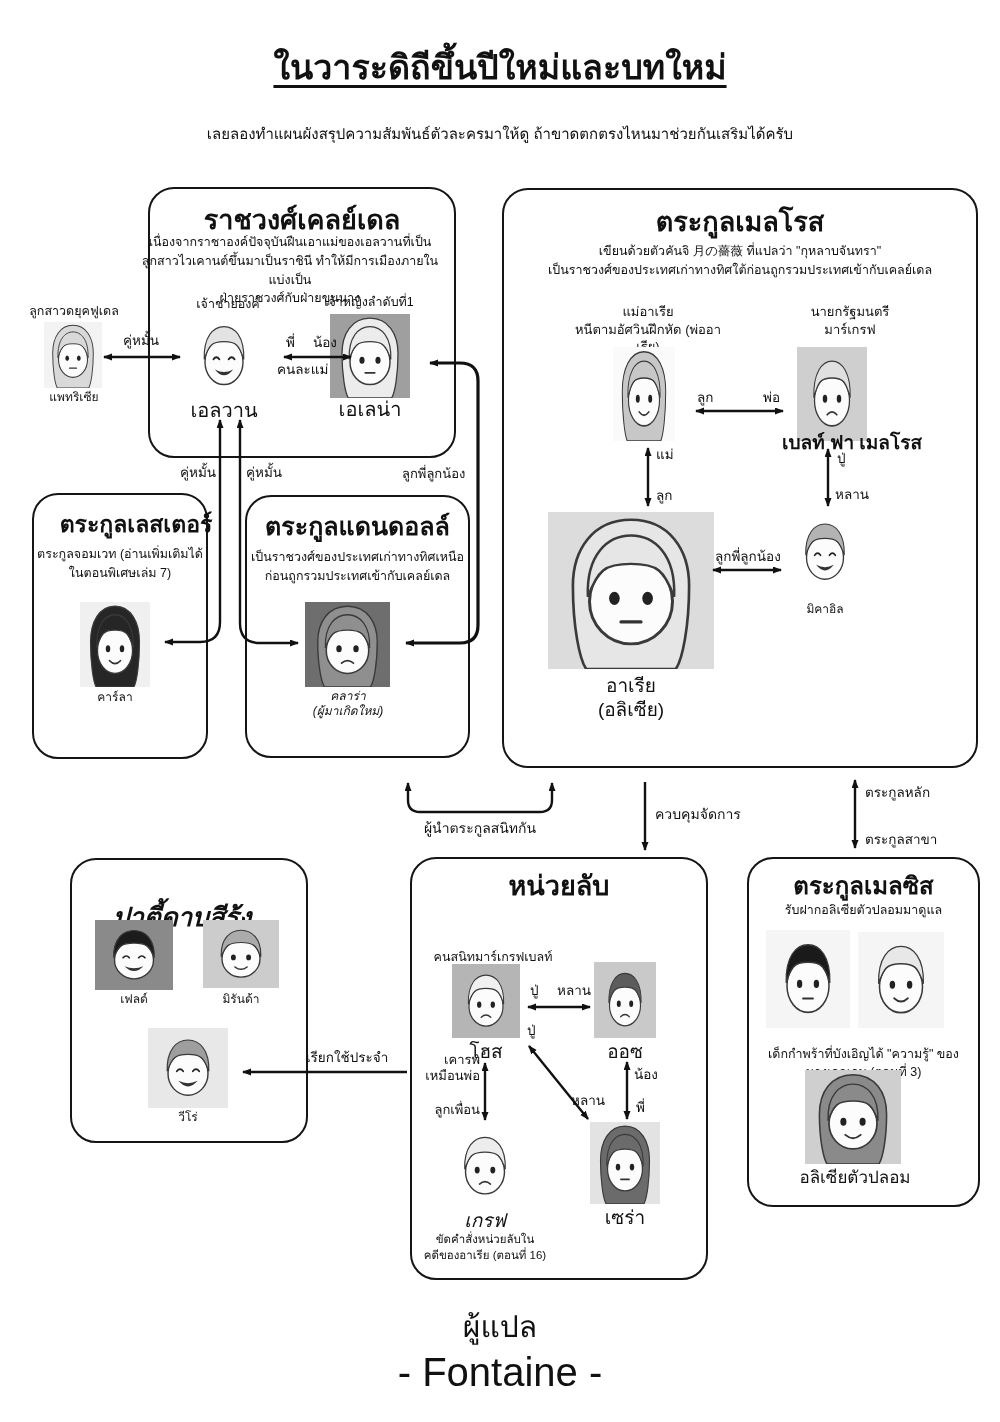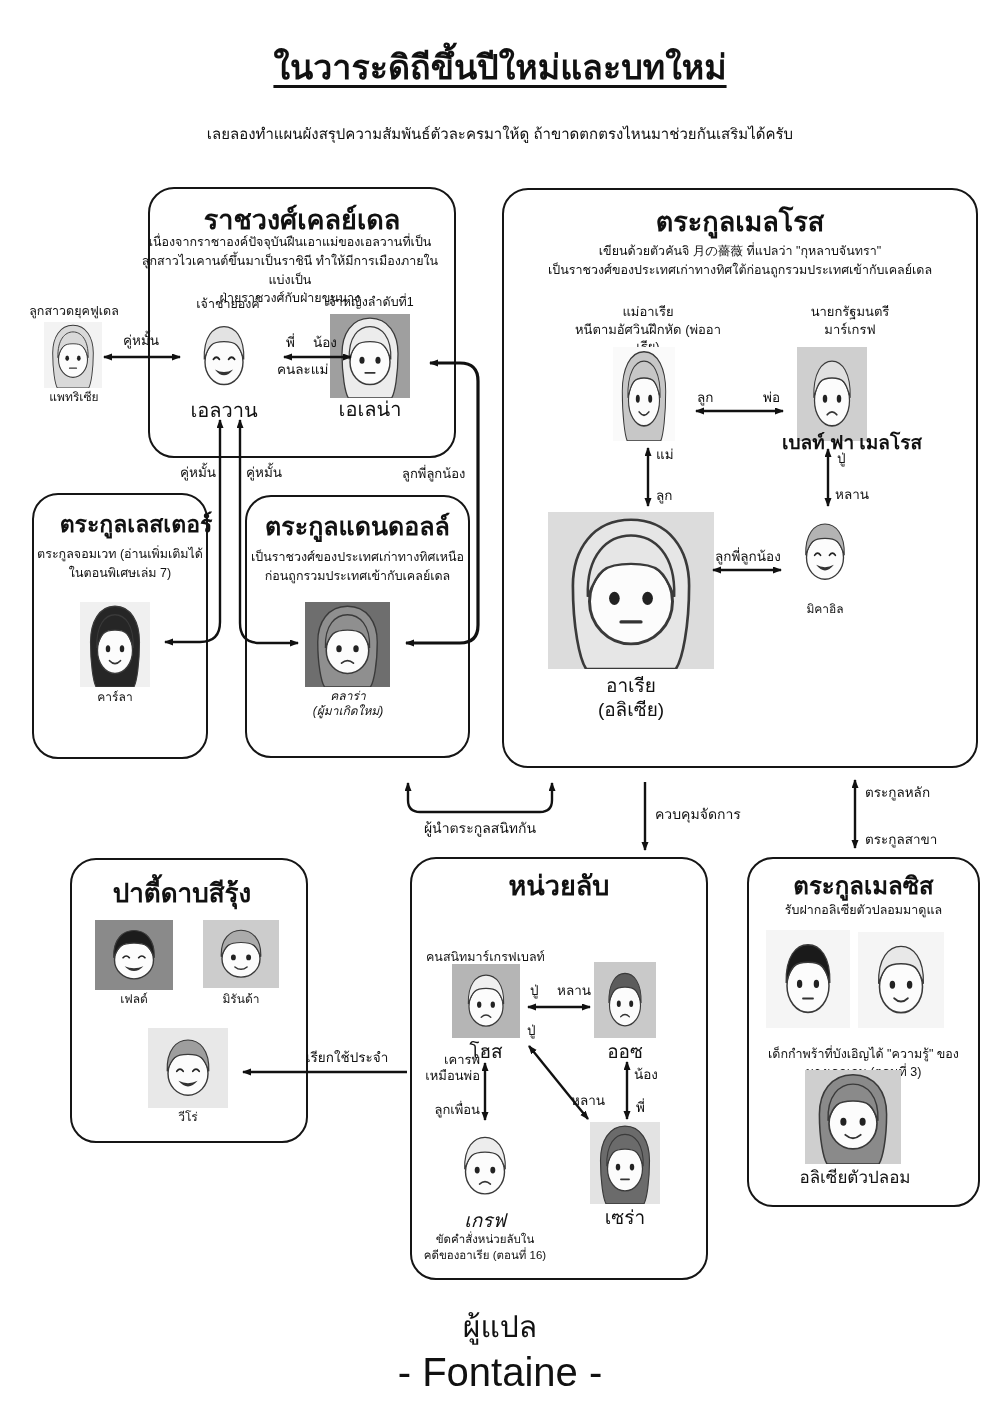--- a/index.html
+++ b/index.html
@@ -47,21 +47,21 @@
   <div class="abs box-title" style="left:32px;width:208px;top:506px;font-size:23px;">ตระกูลเลสเตอร์</div>
   <div class="abs box-desc" style="left:36px;top:545px;width:168px;">ตระกูลจอมเวท (อ่านเพิ่มเติมได้
 ในตอนพิเศษเล่ม 7)</div>
 
   <div class="abs box" style="left:245px;top:495px;width:225px;height:263px;"></div>
   <div class="abs box-title" style="left:245px;width:225px;top:506px;font-size:25px;">ตระกูลแดนดอลล์</div>
   <div class="abs box-desc" style="left:249px;top:548px;width:217px;">เป็นราชวงศ์ของประเทศเก่าทางทิศเหนือ
 ก่อนถูกรวมประเทศเข้ากับเคลย์เดล</div>
 
   <div class="abs box" style="left:70px;top:858px;width:238px;height:285px;"></div>
-  <div class="abs box-title" style="left:70px;width:224px;top:872px;font-size:26px;">ปาตี้ดาบสีรุ้ง</div>
+  <div class="abs box-title" style="left:70px;width:224px;top:896px;font-size:26px;font-style:italic;">ปาตี้ดาบสีรุ้ง</div>
 
   <div class="abs box" style="left:410px;top:857px;width:298px;height:423px;"></div>
   <div class="abs box-title" style="left:410px;width:298px;top:864px;font-size:27px;">หน่วยลับ</div>
 
   <div class="abs box" style="left:747px;top:857px;width:233px;height:350px;"></div>
   <div class="abs box-title" style="left:747px;width:233px;top:866px;font-size:24px;">ตระกูลเมลซิส</div>
   <div class="abs box-desc" style="left:751px;top:901px;width:225px;">รับฝากอลิเซียตัวปลอมมาดูแล</div>
   <div class="abs char-note" style="left:753px;top:1046px;width:221px;font-size:12.5px;">เด็กกำพร้าที่บังเอิญได้ "ความรู้" ของ
 นางเอกเกม (ตอนที่ 3)</div>
 
@@ -212,21 +212,21 @@
       <svg viewBox="0 0 100 100" preserveAspectRatio="none">
         <rect width="100" height="100" fill="#e8e8e8"></rect>
         <ellipse cx="50" cy="57" rx="25" ry="27" fill="#fcfcfc" stroke="#3a3a3a" stroke-width="1.8"></ellipse>
         <path d="M24,54 C23,27 36,15 50,15 C64,15 77,27 76,54 C70,37 66,33 50,33 C34,33 30,37 24,54 Z" fill="#9e9e9e" stroke="#3a3a3a" stroke-width="1.5"></path>
         <path d="M36,54 q4,-5 8,0 M56,54 q4,-5 8,0" stroke="#222" stroke-width="2.2" fill="none" stroke-linecap="round"></path>
         <path d="M38,66 Q50,80 62,66 Q50,72 38,66 Z" fill="#333"></path>
       </svg>
     </div>
   <div class="abs char-name" style="left:154px;top:1110px;width:68px;">วีโร่</div>
 
-  <div class="abs char-label" style="left:426px;top:949px;width:134px;text-align:left;">คนสนิทมาร์เกรฟเบลท์</div>
+  <div class="abs char-label" style="left:426px;top:949px;width:134px;text-align:center;">คนสนิทมาร์เกรฟเบลท์</div>
   <div class="abs portrait" style="left:452px;top:964px;width:68px;height:74px;">
       <svg viewBox="0 0 100 100" preserveAspectRatio="none">
         <rect width="100" height="100" fill="#b5b5b5"></rect>
         <ellipse cx="50" cy="57" rx="25" ry="27" fill="#fcfcfc" stroke="#3a3a3a" stroke-width="1.8"></ellipse>
         <path d="M24,54 C23,27 36,15 50,15 C64,15 77,27 76,54 C70,37 66,33 50,33 C34,33 30,37 24,54 Z" fill="#f0f0f0" stroke="#3a3a3a" stroke-width="1.5"></path>
         <ellipse cx="40" cy="55" rx="3.2" ry="4.2" fill="#222"></ellipse>
         <ellipse cx="60" cy="55" rx="3.2" ry="4.2" fill="#222"></ellipse>
         <path d="M43,72 Q50,66 57,72" stroke="#333" stroke-width="2" fill="none" stroke-linecap="round"></path>
       </svg>
     </div>

